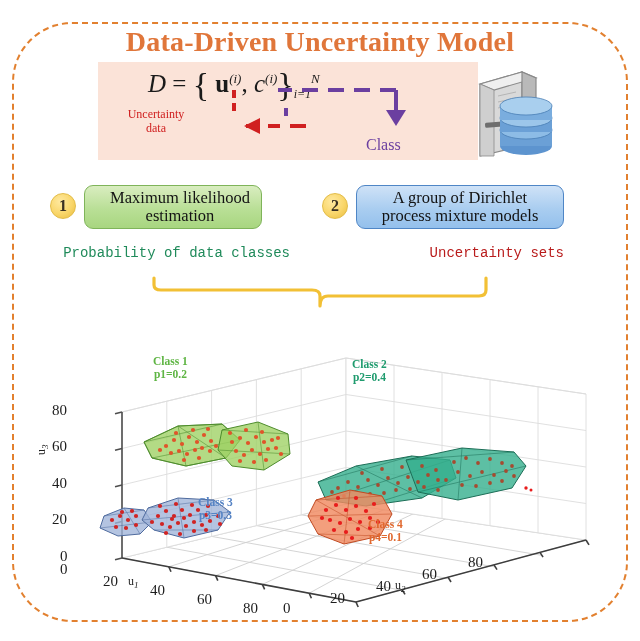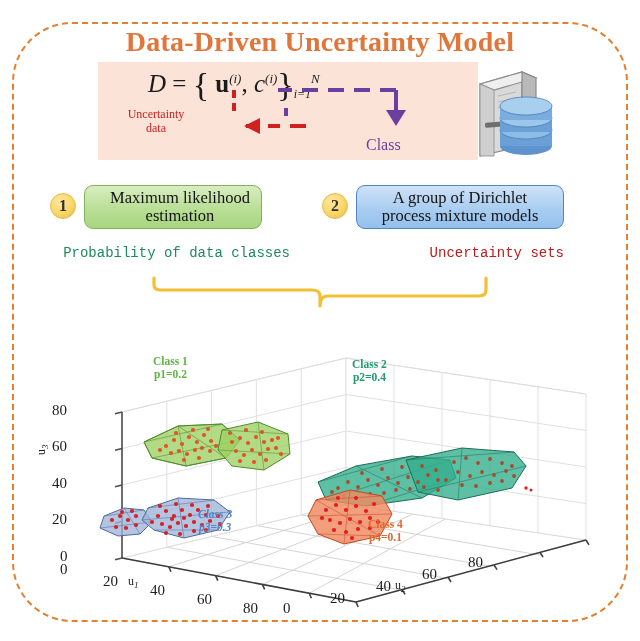--- a/index.html
+++ b/index.html
@@ -135,21 +135,21 @@
     position: absolute; font-family: "Liberation Serif", serif;
     font-size: 15px; color: #1c1c1c;
   }
   .class-note {
     position: absolute; font-family: "Liberation Serif", serif;
     font-size: 11.5px; font-weight: bold; text-align: center;
     line-height: 1.12; white-space: nowrap;
   }
   #note-1 { left: 140px; top: 355px; color: #5fb544; margin-left: 13px; }
   #note-2 { left: 352px; top: 358px; color: #1f9b6e; }
-  #note-3 { left: 198px; top: 508px; color: #5583c4; font-style: italic; }
+  #note-3 { left: 198px; top: 496px; color: #5583c4; }
   #note-4 { left: 368px; top: 518px; color: #e0682f; }
 </style>
 </head>
 <body>
 
 <div id="root">
 
   <div class="edge-text" id="caption-top"></div>
 
   <div id="frame"></div>

